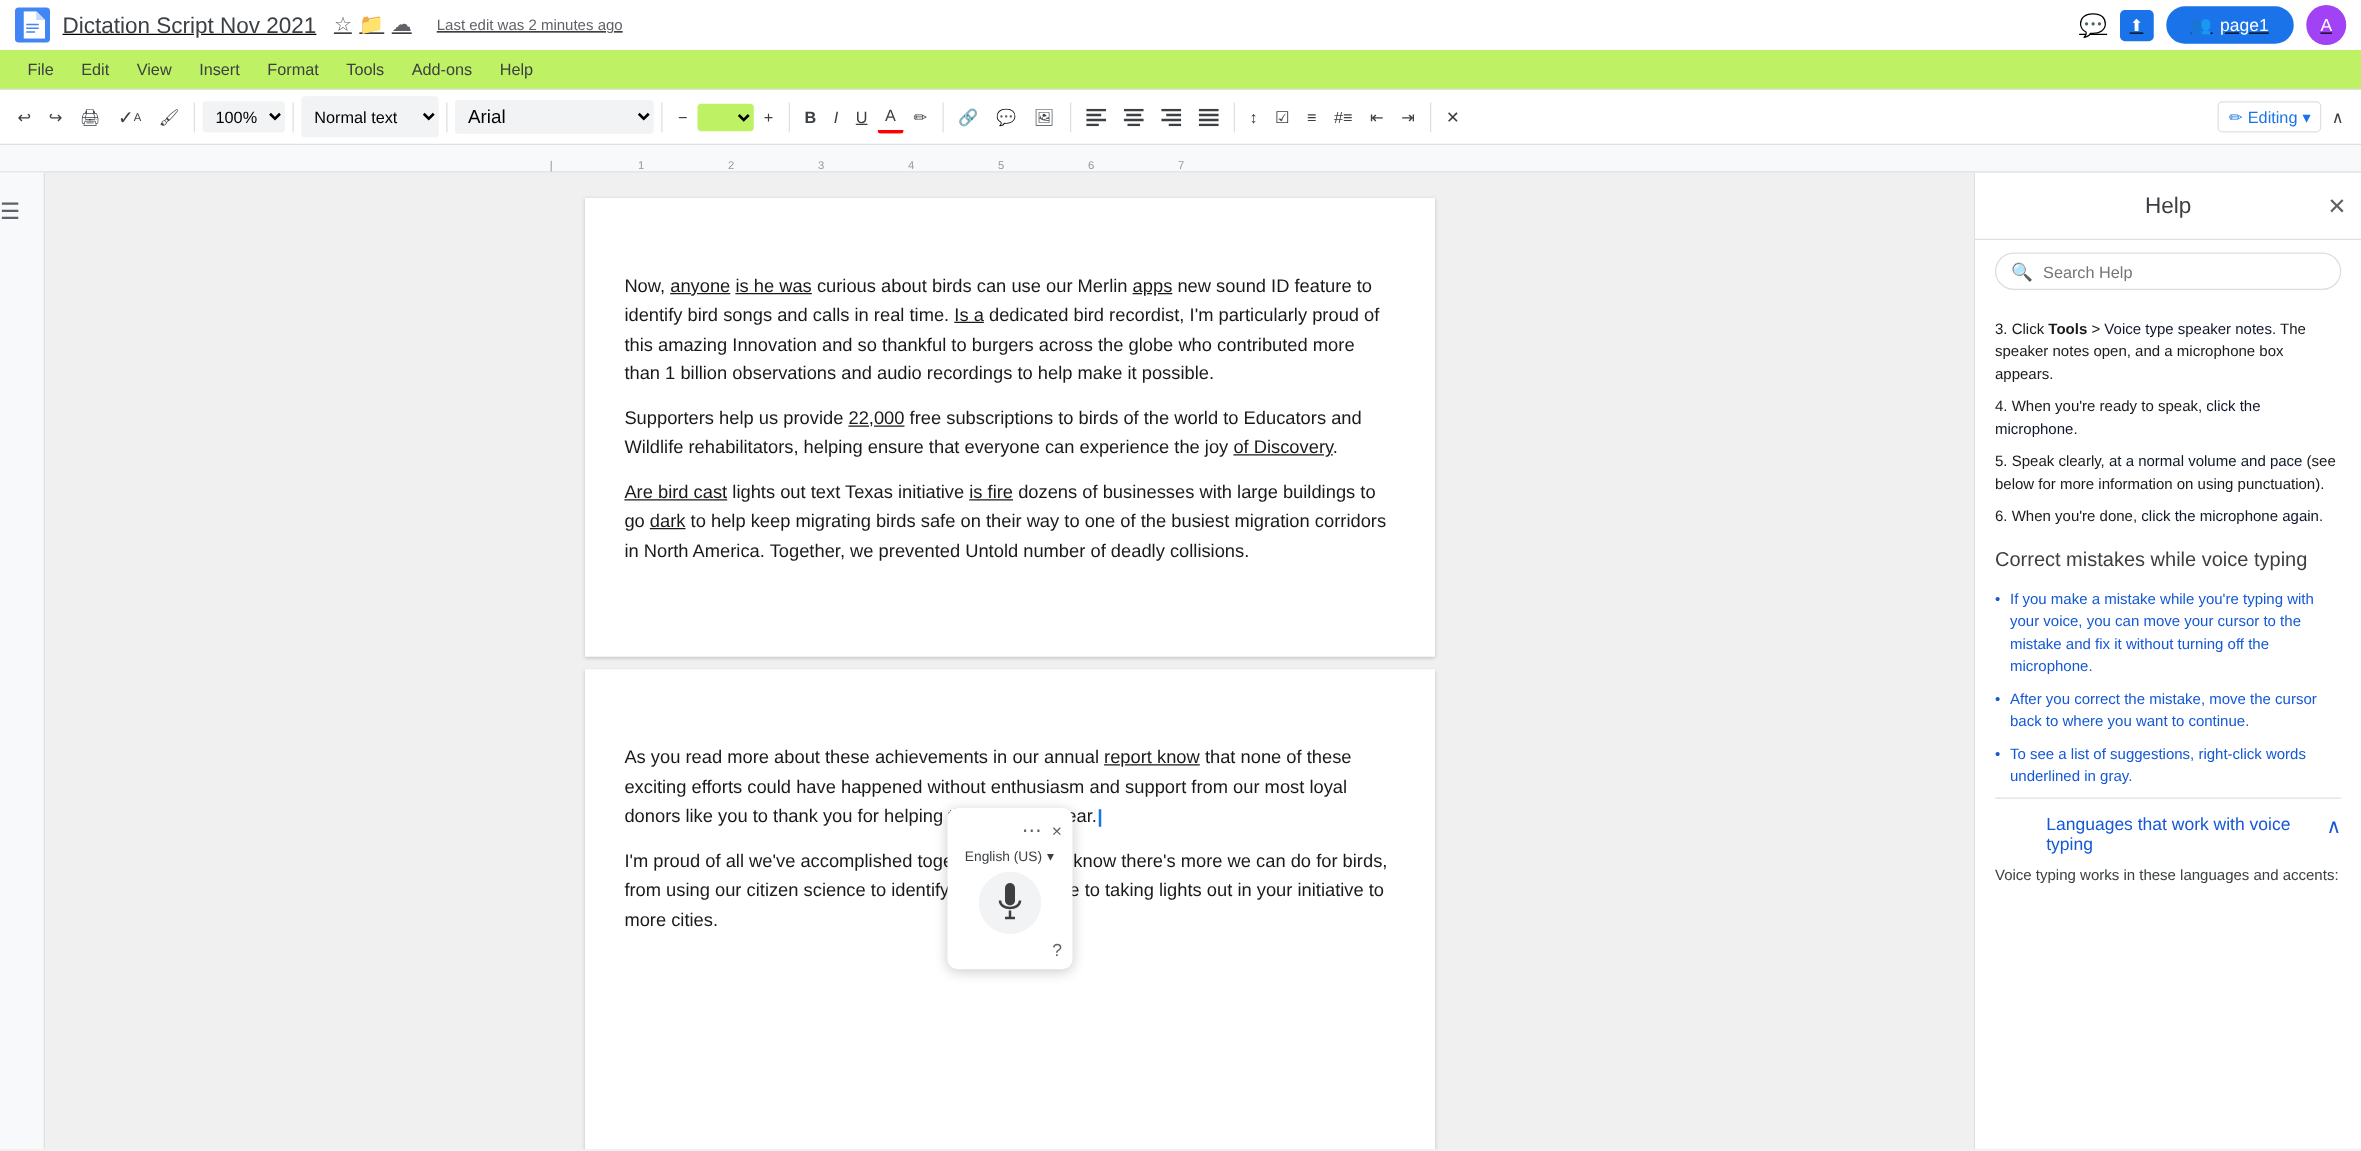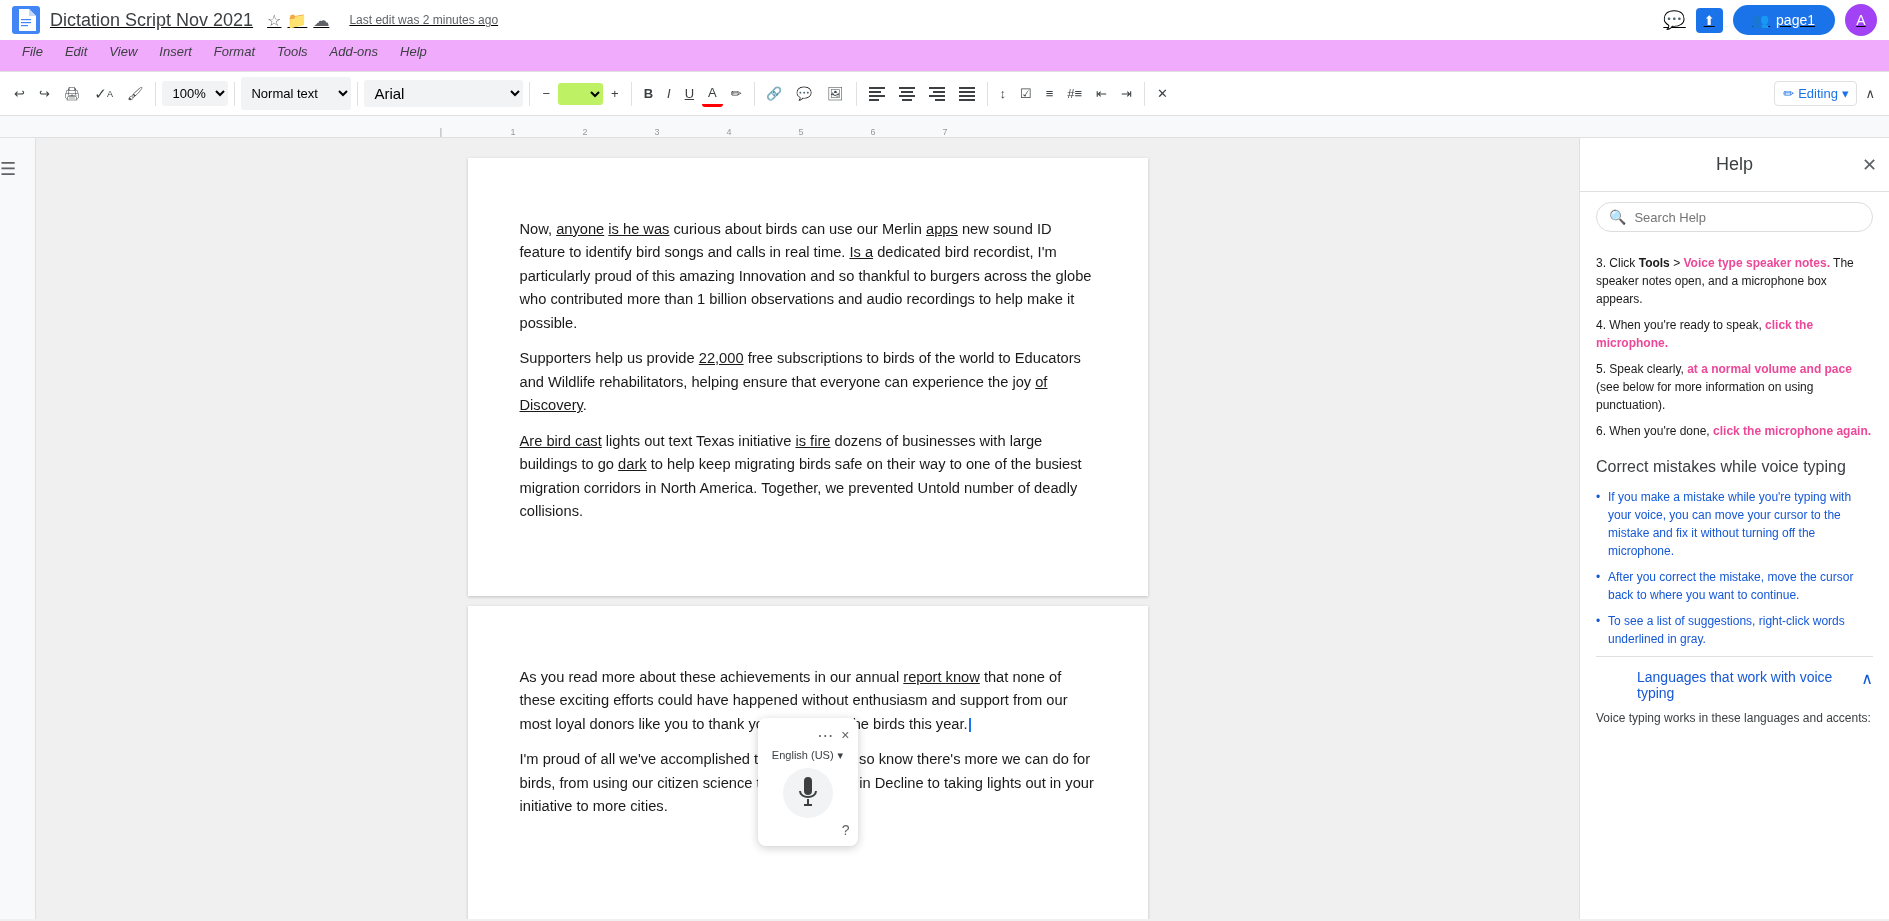--- a/index.html
+++ b/index.html
@@ -23,26 +23,26 @@
     .title-icons { display: flex; gap: 6px; align-items: center; color: #5f6368; font-size: 18px; }
     .title-right { margin-left: auto; display: flex; align-items: center; gap: 10px; }
     .comment-icon-btn { background: none; border: none; cursor: pointer; color: #5f6368; font-size: 18px; }
     .share-btn { background: #1a73e8; color: white; border: none; border-radius: 20px; padding: 7px 20px; font-size: 14px; cursor: pointer; display: flex; align-items: center; gap: 6px; }
     .last-edit { font-size: 12px; color: #5f6368; }
     .avatar { width: 32px; height: 32px; border-radius: 50%; background: #a142f4; display: flex; align-items: center; justify-content: center; color: white; font-size: 14px; }
 
     
     .menu-bar {
       display: flex;
+      align-items: center;
       padding: 0 12px;
-      background: #f0abfc;
+      background: #bef264;
       height: 32px;
       gap: 2px;
       border-bottom: 1px solid #e0e0e0;
-      font-style: italic;
     }
     .menu-item { padding: 4px 10px; cursor: pointer; border-radius: 4px; color: #3c4043; font-size: 13px; }
 
     
     .toolbar {
       display: flex;
       align-items: center;
       padding: 4px 8px;
       background: #fff;
       height: 44px;
@@ -76,21 +76,21 @@
       padding: 20px;
       display: flex;
       flex-direction: column;
       align-items: center;
       gap: 0;
     }
 
     .page {
       width: 680px;
       background: white;
-      padding: 60px 52px;
+      padding: 60px 32px;
       box-shadow: 0 1px 3px rgba(0,0,0,0.2);
       margin-bottom: 10px;
       position: relative;
     }
     .page-text { font-size: 11pt; line-height: 1.6; color: #1a1a1a; font-family: Arial, sans-serif; }
     .page-text p { margin-bottom: 12px; }
 
     
     .underlined { text-decoration: underline; }
 
@@ -134,21 +134,21 @@
       border-bottom: 1px solid #e0e0e0;
     }
     .side-panel-close { position: absolute; right: 12px; top: 50%; transform: translateY(-50%); cursor: pointer; color: #5f6368; font-size: 18px; background: none; border: none; }
     .side-panel-search { padding: 10px 16px; }
     .search-input-wrap { display: flex; align-items: center; border: 1px solid #ddd; border-radius: 24px; padding: 6px 12px; gap: 8px; }
     .search-input-wrap input { border: none; outline: none; font-size: 13px; width: 100%; }
     .side-panel-content { flex: 1; overflow-y: auto; padding: 12px 16px; }
 
     .help-step { font-size: 12px; color: #1a1a1a; margin-bottom: 8px; line-height: 1.5; }
     .help-step-num { color: #1a1a1a; }
-    .help-link { color: #ec4899; text-decoration: none; font-weight: bold; }
+    .help-link { color: #0f172a; text-decoration: none; }
     .help-section-title { font-size: 16px; font-weight: 500; color: #3c4043; margin: 16px 0 10px 0; line-height: 1.4; }
     .help-bullet { font-size: 12px; color: #1558d6; margin-bottom: 8px; line-height: 1.5; padding-left: 12px; position: relative; }
     .help-bullet::before { content: "•"; position: absolute; left: 0; color: #1558d6; }
 
     .languages-section { border-top: 1px solid #e0e0e0; padding-top: 12px; margin-top: 8px; }
     .languages-header { display: flex; justify-content: space-between; align-items: flex-start; cursor: pointer; margin-left: 41px; }
     .languages-title { font-size: 14px; color: #1558d6; font-weight: 400; }
     .languages-chevron { color: #1558d6; font-size: 16px; }
     .languages-content { font-size: 12px; color: #3c4043; margin-top: 8px; line-height: 1.6; }
 

